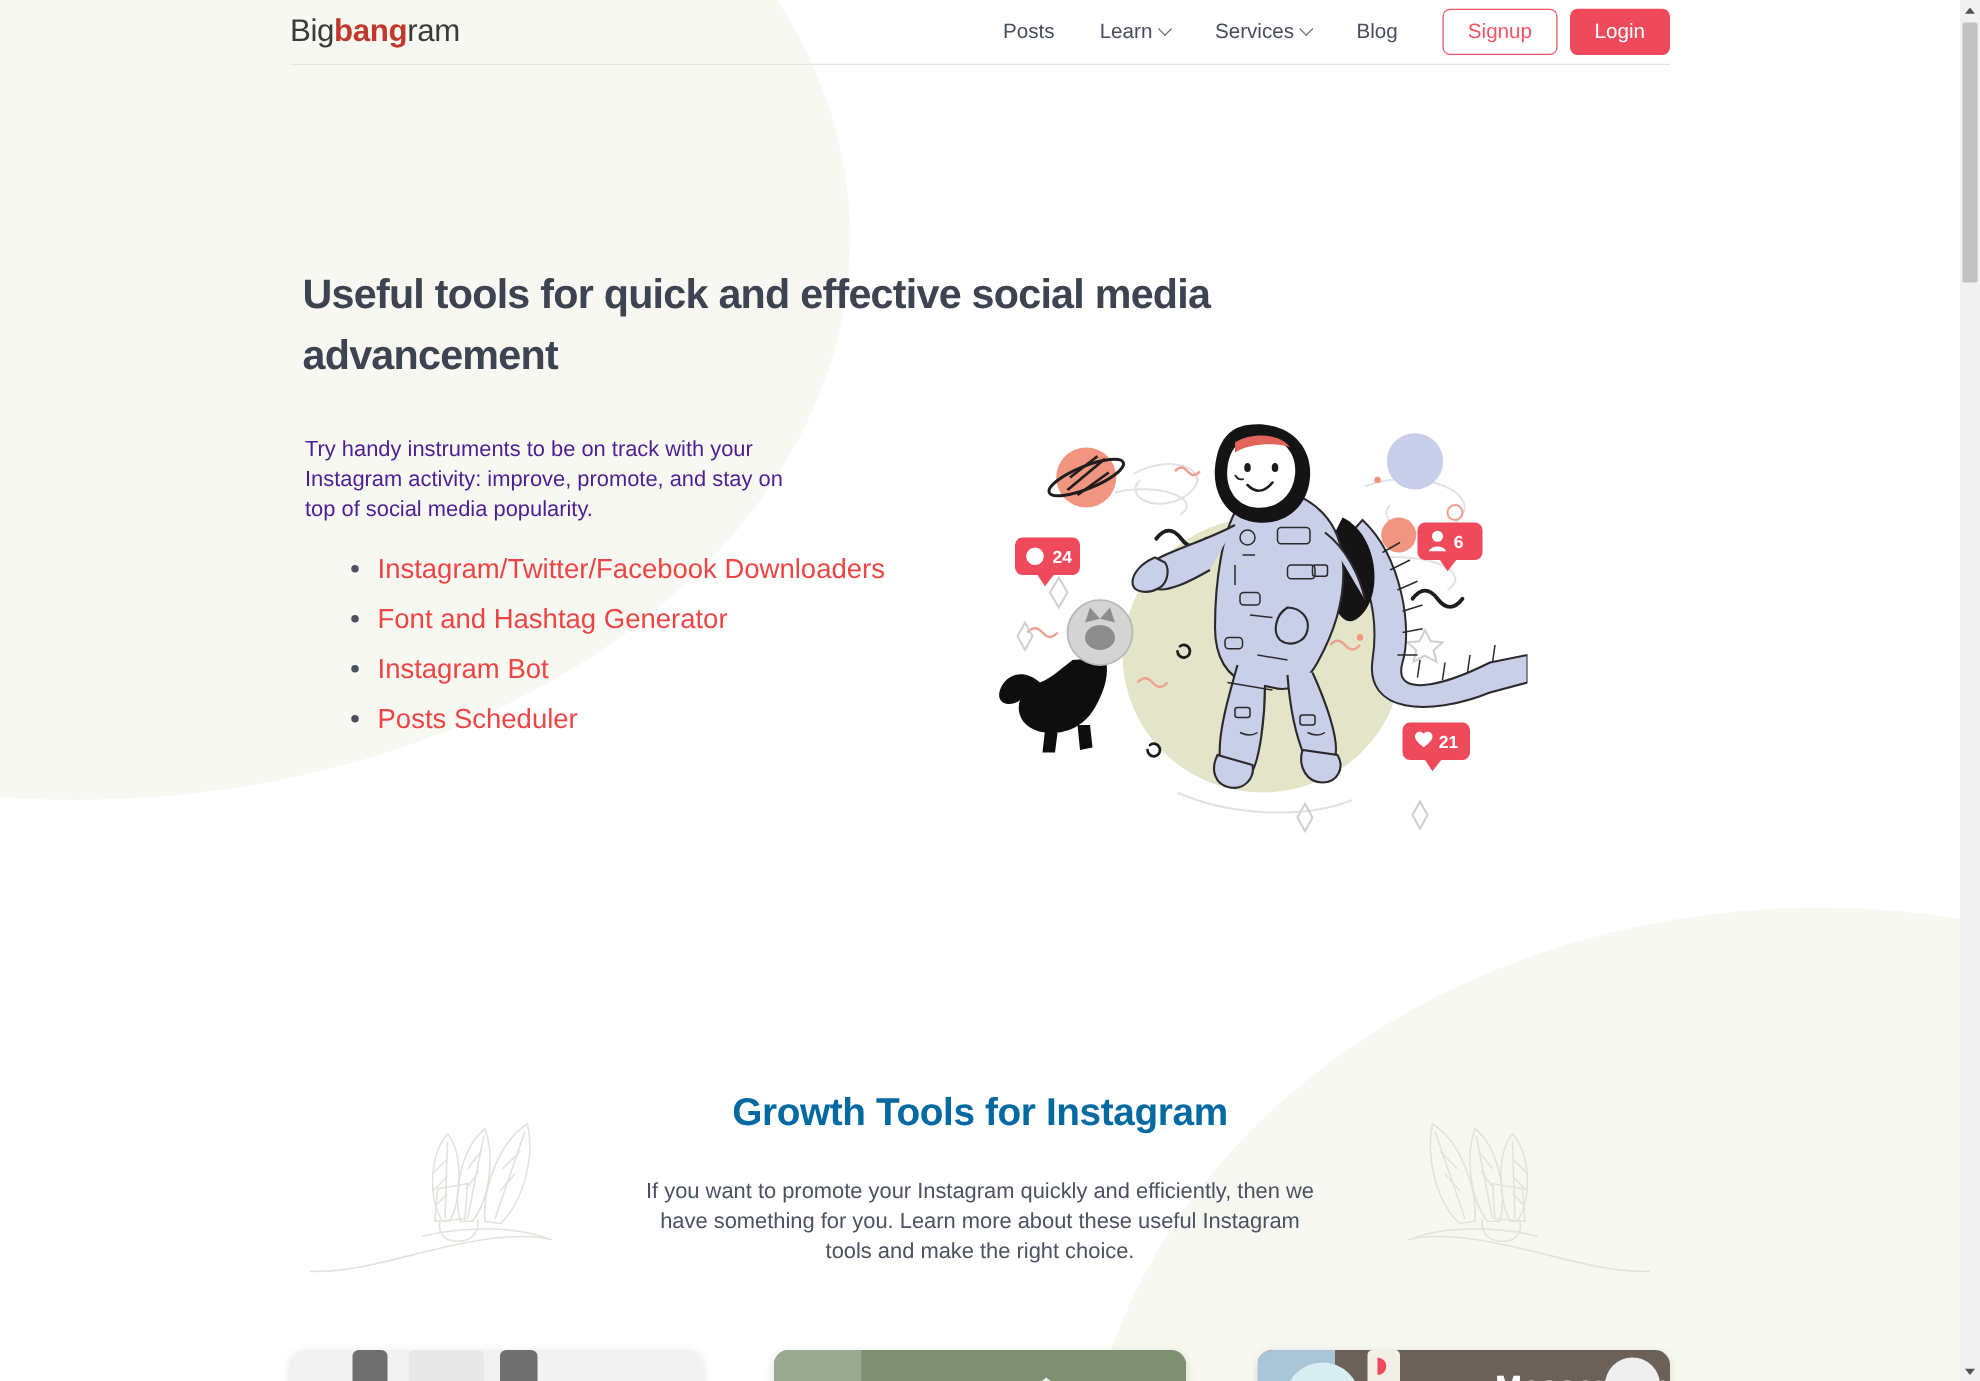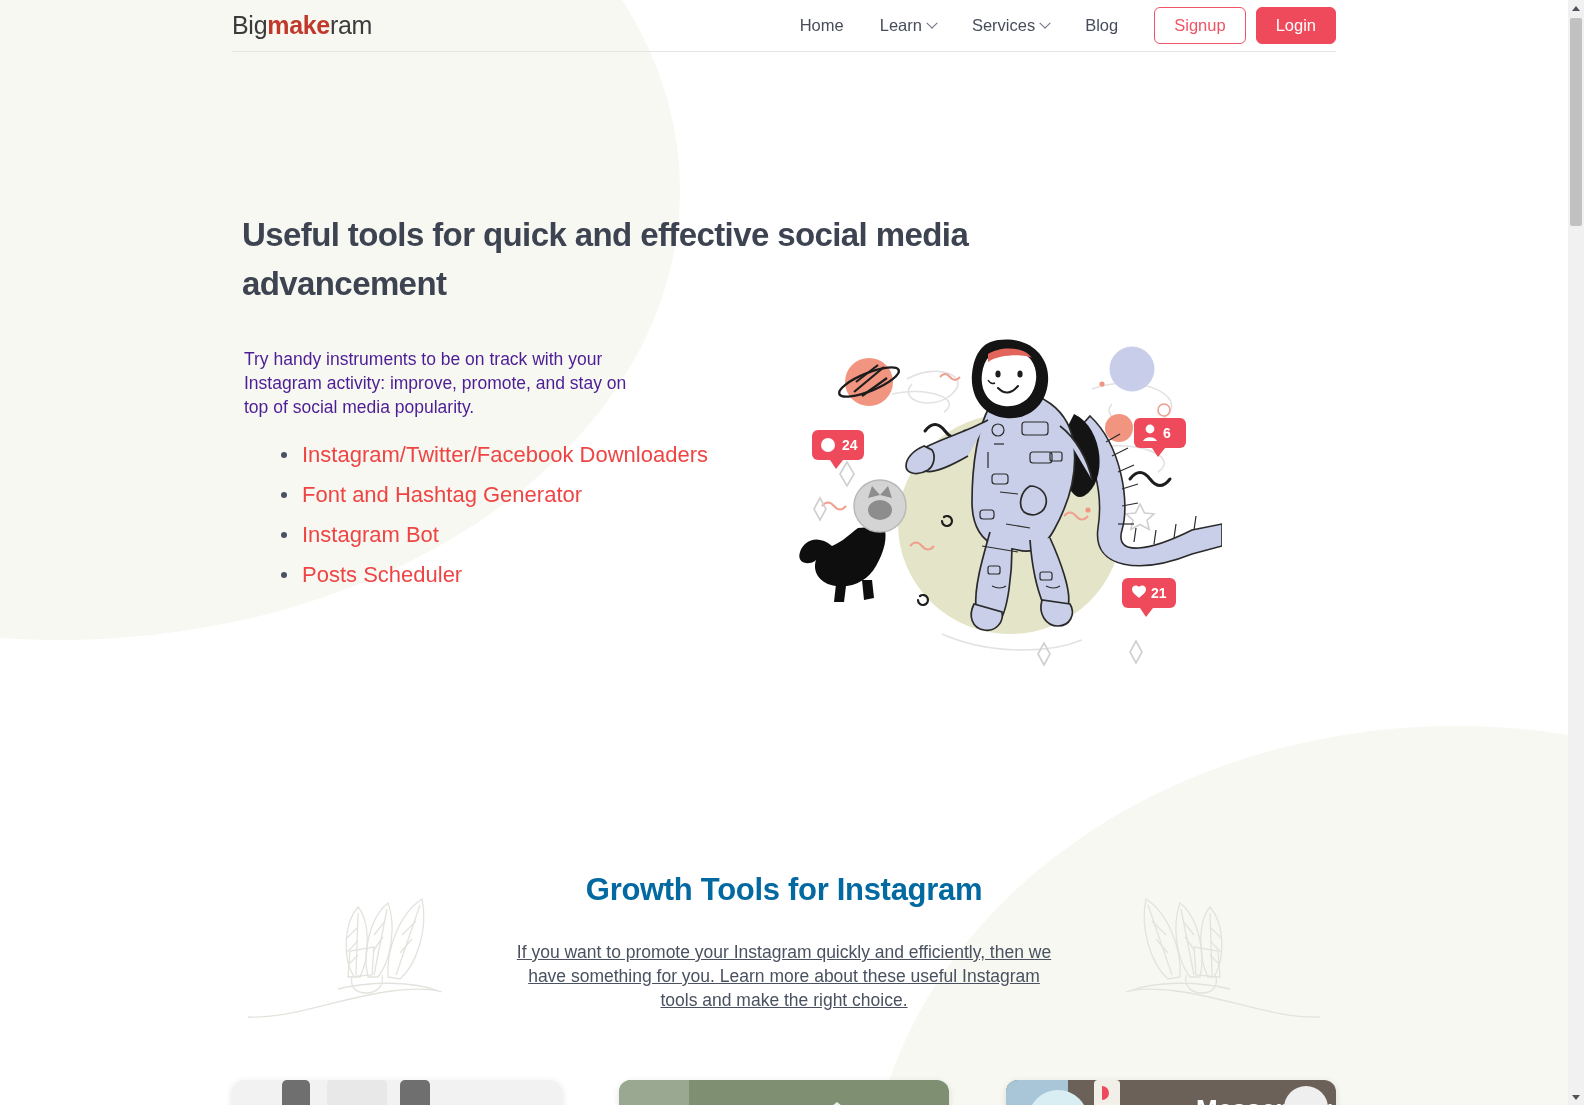--- a/index.html
+++ b/index.html
@@ -221,21 +221,20 @@
   }
   .growth-desc {
     position: absolute;
     top: 160px; left: 50%;
     transform: translateX(-50%);
     width: 540px;
     text-align: center;
     font-size: 17.5px;
     line-height: 24px;
     color: #4a5160;
-    text-decoration: underline;
   }
   .plant {
     position: absolute;
     top: 85px;
     width: 250px;
     height: 160px;
     pointer-events: none;
   }
   .plant svg { display: block; width: 100%; height: 100%; }
   .plant-left  { left: 10px; }
@@ -307,26 +306,26 @@
 
 <div id="viewport">
 
   <div class="blob blob-top-left"></div>
   <div class="blob blob-bottom-right"></div>
 
   <header class="site-header">
     <div class="header-inner">
 
       <div class="brand">
-        <span>Big</span><span class="bold-red">make</span><span>ram</span>
+        <span>Big</span><span class="bold-red">bang</span><span>ram</span>
       </div>
 
       <nav class="main-nav">
         <a class="nav-link">
-          <span>Home</span>
+          <span>Posts</span>
         </a>
         <a class="nav-link">
           <span>Learn</span>
           <span class="caret"></span>
         </a>
         <a class="nav-link">
           <span>Services</span>
           <span class="caret"></span>
         </a>
         <a class="nav-link">

